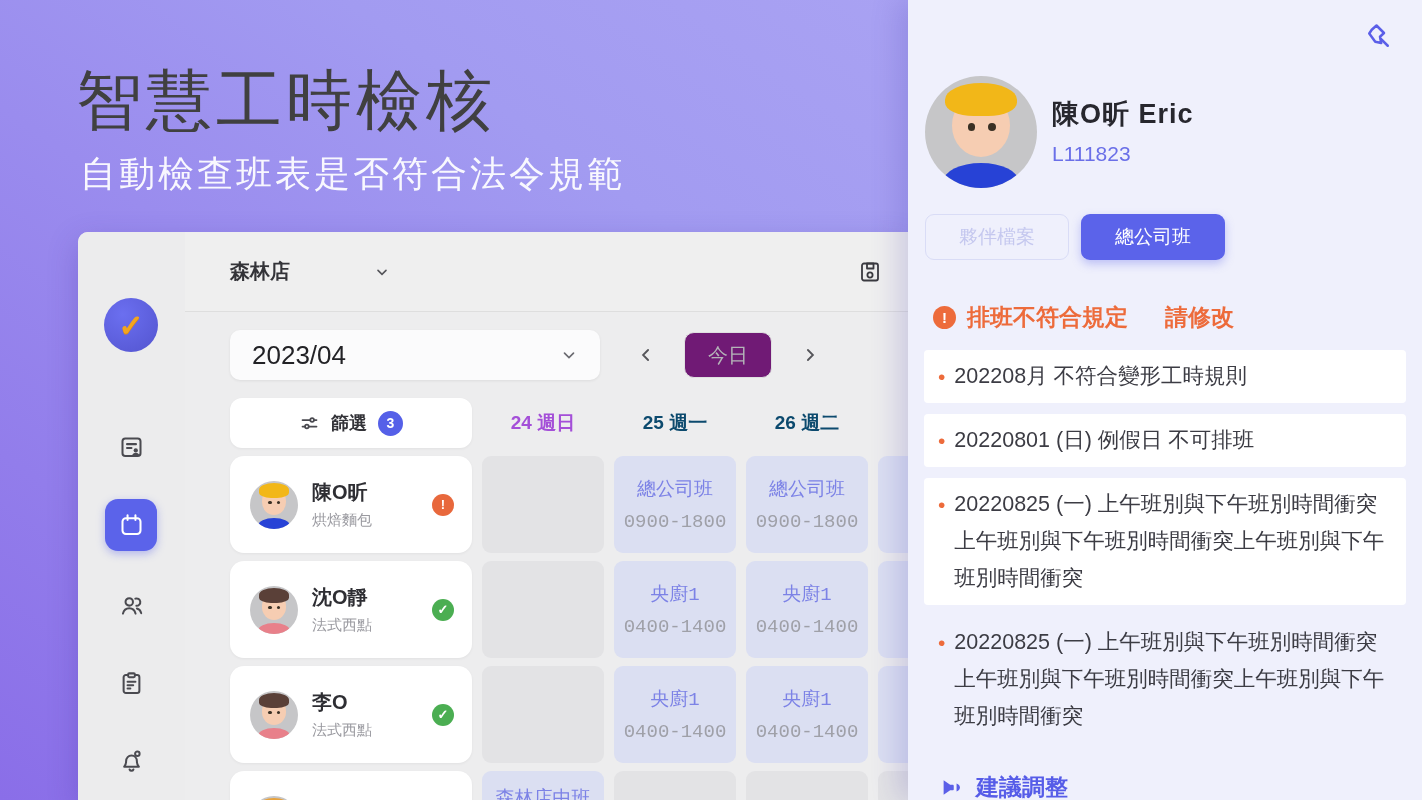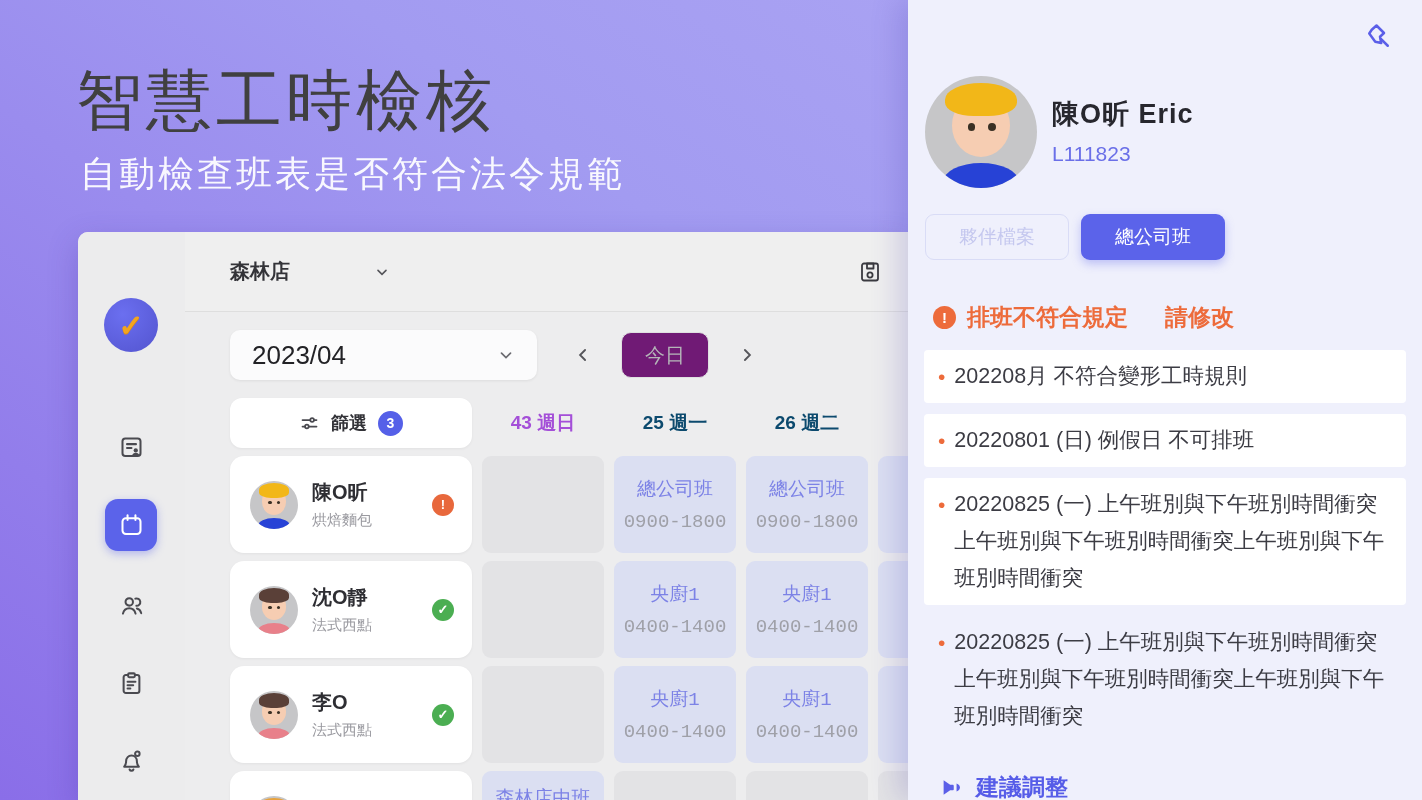--- a/index.html
+++ b/index.html
@@ -33,21 +33,21 @@
 
   .content { flex:1; display:flex; flex-direction:column; min-width:0; }
   .topbar { height:80px; background:#EFEFEF; border-bottom:1px solid #DEDEDE;
     display:flex; align-items:center; padding:0 26px 0 45px; flex:0 0 80px; }
   .store-label { font-size:20px; color:#333338; font-weight:600; }
   .store-chevron { margin-left:84px; display:flex; }
   .topbar-save { margin-left:auto; display:flex; }
   .topbar-save svg { width:24px; height:24px; }
 
   .toolbar { display:flex; align-items:center; padding:18px 0 0 45px; flex:0 0 68px; }
-  .month-box { width:307px; height:50px; background:#FBFBFC; border-radius:10px;
+  .month-box { width:370px; height:50px; background:#FBFBFC; border-radius:10px;
     display:flex; align-items:center; justify-content:space-between; padding:0 22px;
     box-shadow:0 1px 3px rgba(0,0,0,.07); }
   .month-label { font-size:26px; color:#222226; }
   .nav-arrow { margin-left:36px; display:flex; cursor:default; }
   .today-chip { margin-left:28px; width:88px; height:46px; background:#701a75; border:1px solid #E0E0E1;
     border-radius:10px; color:#B4B4B8; font-size:20px; display:flex; align-items:center; justify-content:center; }
   .nav-next { margin-left:28px; }
 
   .grid { padding:18px 0 0 45px; }
   .grid-header { display:flex; gap:10px; height:50px; align-items:center; margin-bottom:8px; }
@@ -220,21 +220,21 @@
         <div class="filter-chip">
           <svg viewBox="0 0 24 24" fill="none" stroke="#4A4A50" stroke-width="2" stroke-linecap="round">
             <line x1="4" y1="8" x2="20" y2="8"></line>
               <circle cx="15" cy="8" r="2.1" fill="#FFFFFF"></circle>
             <line x1="4" y1="15.5" x2="20" y2="15.5"></line>
               <circle cx="9" cy="15.5" r="2.1" fill="#FFFFFF"></circle>
           </svg>
           <span class="filter-label">篩選</span>
           <span class="filter-badge">3</span>
         </div>
-        <div class="day-head highlight">43 週日</div>
+        <div class="day-head highlight">24 週日</div>
         <div class="day-head">25 週一</div>
         <div class="day-head">26 週二</div>
       </div>
 
       <div class="grid-row">
         <div class="emp-card">
           <div class="avatar" style="width:48px;height:48px;">
             <span class="skin"></span>
               <span class="hair" style="background:#F2B718;"></span>
             <span class="eye l"></span>

